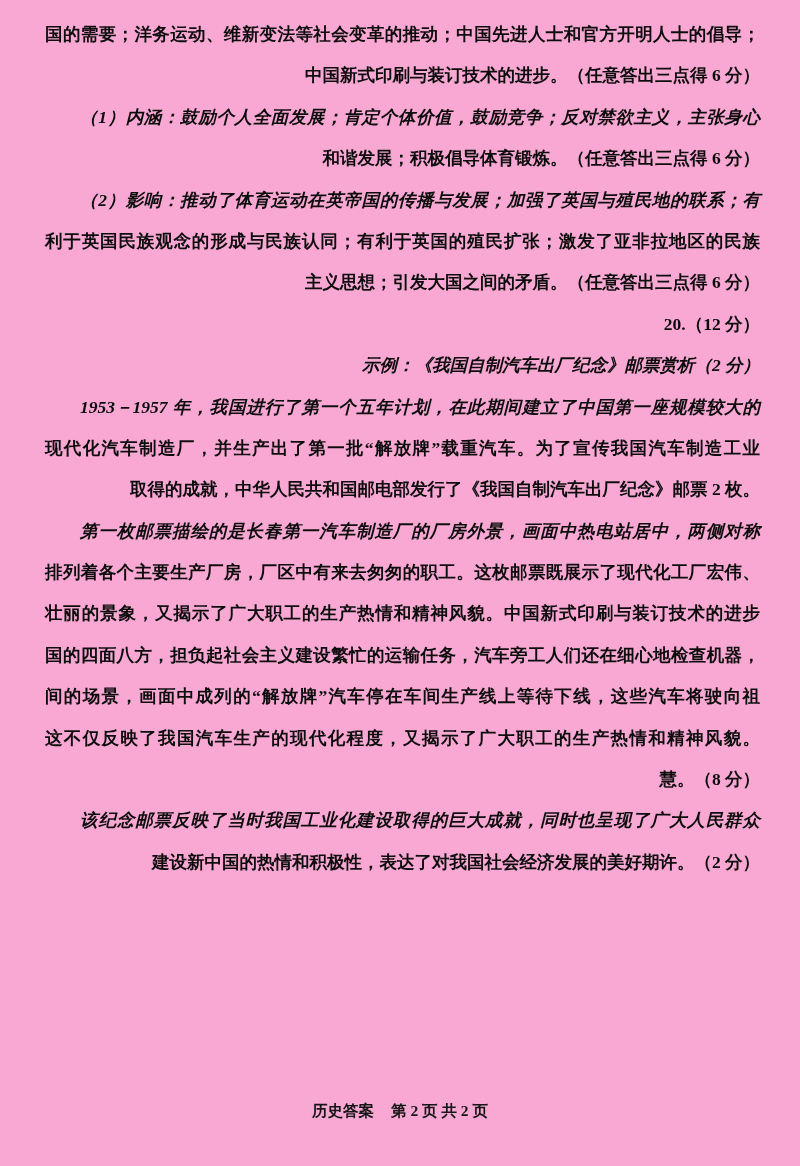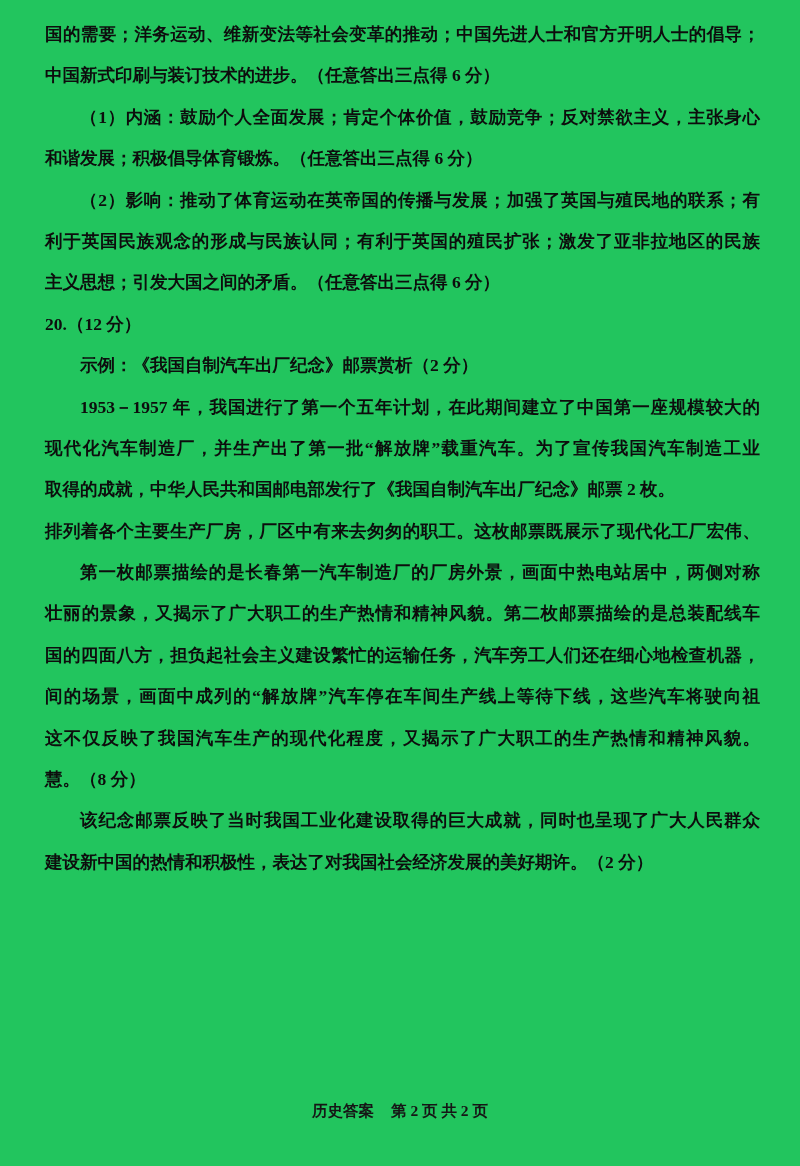--- a/index.html
+++ b/index.html
@@ -4,47 +4,48 @@
 <style>
   html, body {
     margin: 0;
     padding: 0;
     background: #ffffff;
   }
   .page {
     position: relative;
     width: 800px;
     height: 1166px;
-    background: #22c55e;
+    background: #f9a8d4;
     overflow: hidden;
     font-family: "Liberation Serif", "DejaVu Serif", serif;
     color: #0d0d0d;
   }
   .doc {
     position: absolute;
     left: 45px;
     top: 14px;
     width: 715px;
   }
   .line {
     height: 41.4px;
     line-height: 41.4px;
     font-size: 17.5px;
     font-weight: 600;
     white-space: nowrap;
-    text-align: left;
+    text-align: right;
   }
   .line.j {
     white-space: normal;
     text-align: justify;
     text-align-last: justify;
     text-justify: inter-character;
   }
   .line.ind {
     text-indent: 2em;
+    font-style: italic;
   }
   .footer {
     position: absolute;
     left: 0;
     top: 1100px;
     width: 800px;
     text-align: center;
     font-size: 15.5px;
     font-weight: 600;
     line-height: 22px;
@@ -64,23 +65,23 @@
       <div class="line j ind">（1）内涵：鼓励个人全面发展；肯定个体价值，鼓励竞争；反对禁欲主义，主张身心</div>
       <div class="line">和谐发展；积极倡导体育锻炼。（任意答出三点得 6 分）</div>
       <div class="line j ind">（2）影响：推动了体育运动在英帝国的传播与发展；加强了英国与殖民地的联系；有</div>
       <div class="line j">利于英国民族观念的形成与民族认同；有利于英国的殖民扩张；激发了亚非拉地区的民族</div>
       <div class="line">主义思想；引发大国之间的矛盾。（任意答出三点得 6 分）</div>
       <div class="line">20.（12 分）</div>
       <div class="line ind">示例：《我国自制汽车出厂纪念》邮票赏析（2 分）</div>
       <div class="line j ind">1953－1957 年，我国进行了第一个五年计划，在此期间建立了中国第一座规模较大的</div>
       <div class="line j">现代化汽车制造厂，并生产出了第一批“解放牌”载重汽车。为了宣传我国汽车制造工业</div>
       <div class="line">取得的成就，中华人民共和国邮电部发行了《我国自制汽车出厂纪念》邮票 2 枚。</div>
+      <div class="line j ind">第一枚邮票描绘的是长春第一汽车制造厂的厂房外景，画面中热电站居中，两侧对称</div>
       <div class="line j">排列着各个主要生产厂房，厂区中有来去匆匆的职工。这枚邮票既展示了现代化工厂宏伟、</div>
-      <div class="line j ind">第一枚邮票描绘的是长春第一汽车制造厂的厂房外景，画面中热电站居中，两侧对称</div>
-      <div class="line j">壮丽的景象，又揭示了广大职工的生产热情和精神风貌。第二枚邮票描绘的是总装配线车</div>
+      <div class="line j">壮丽的景象，又揭示了广大职工的生产热情和精神风貌。中国新式印刷与装订技术的进步</div>
       <div class="line j">国的四面八方，担负起社会主义建设繁忙的运输任务，汽车旁工人们还在细心地检查机器，</div>
       <div class="line j">间的场景，画面中成列的“解放牌”汽车停在车间生产线上等待下线，这些汽车将驶向祖</div>
       <div class="line j">这不仅反映了我国汽车生产的现代化程度，又揭示了广大职工的生产热情和精神风貌。</div>
       <div class="line">慧。（8 分）</div>
       <div class="line j ind">该纪念邮票反映了当时我国工业化建设取得的巨大成就，同时也呈现了广大人民群众</div>
       <div class="line">建设新中国的热情和积极性，表达了对我国社会经济发展的美好期许。（2 分）</div>
     </div>
   <div class="footer">
     <span class="f-doc">历史答案</span><span class="f-page">第 2 页 共 2 页</span>
   </div>

